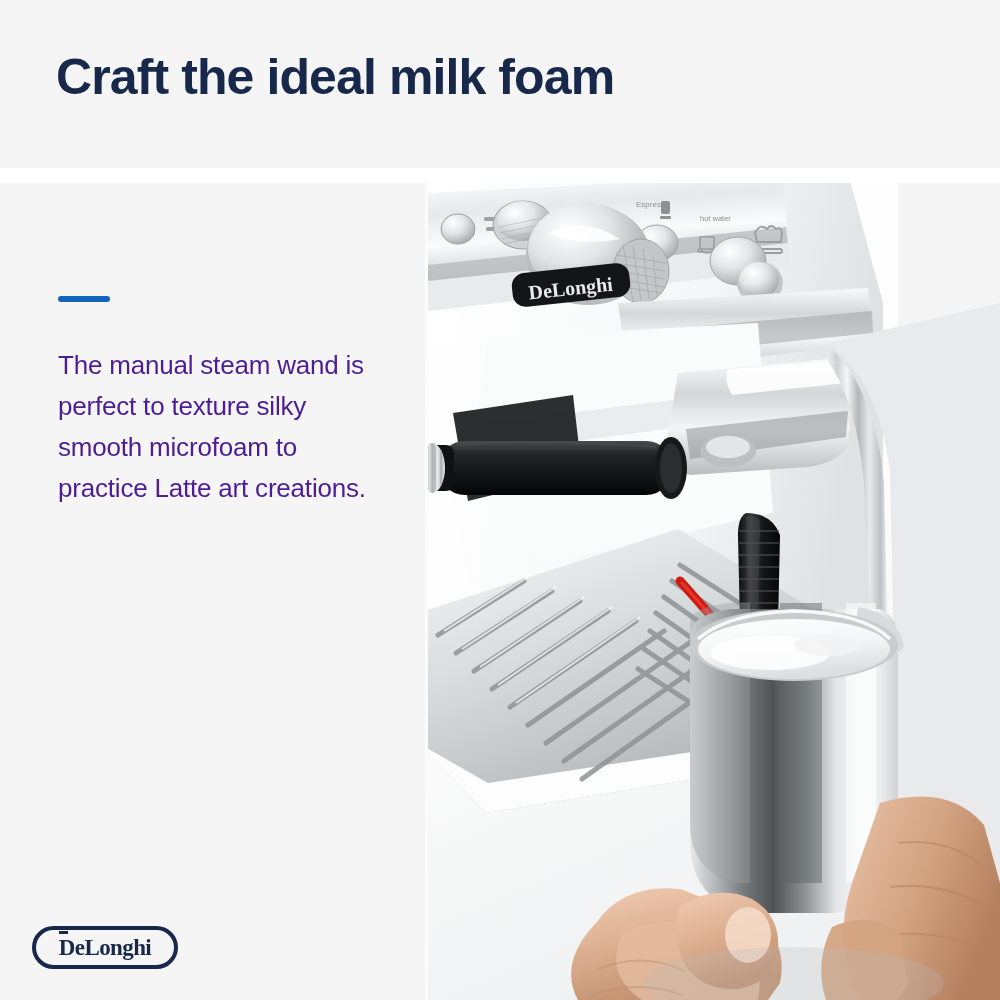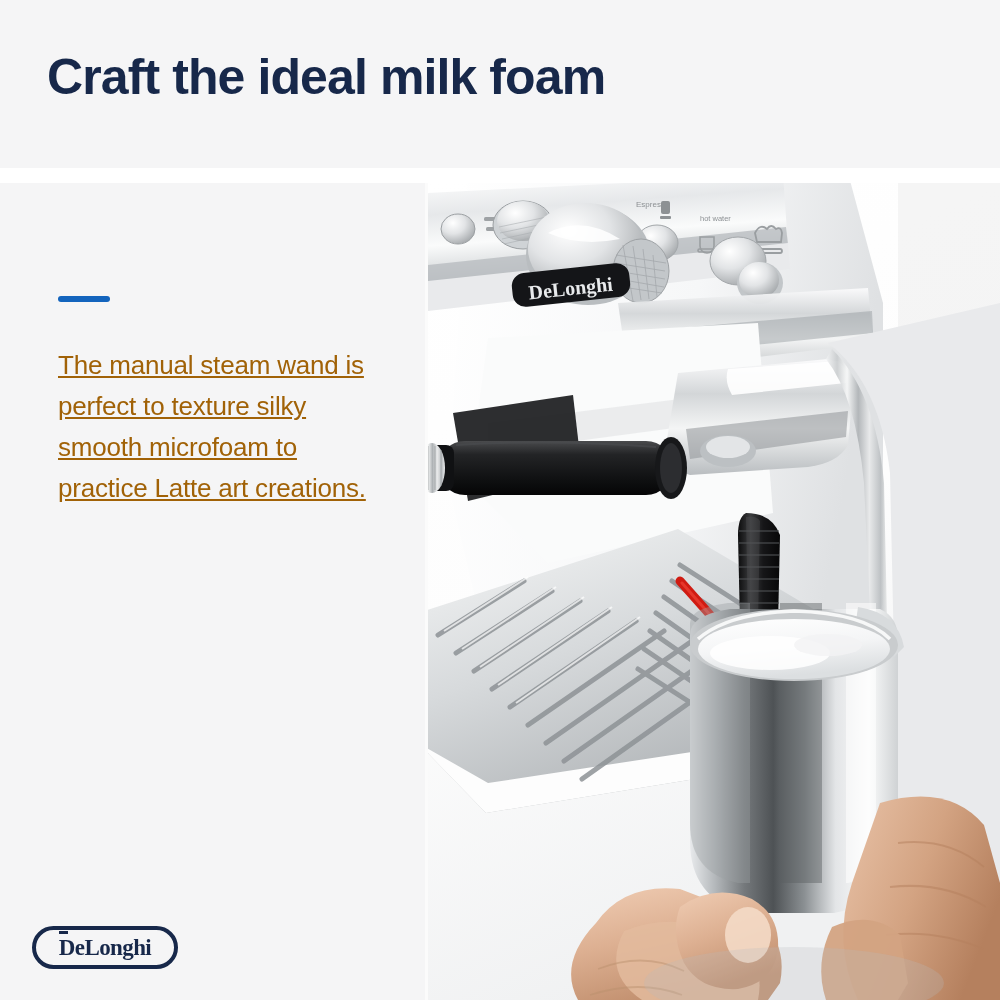--- a/index.html
+++ b/index.html
@@ -11,21 +11,21 @@
     overflow: hidden;
   }
   .page {
     position: relative;
     width: 1000px; height: 1000px;
     background: #f5f5f6;
   }
 
   
   .header {
-    position: absolute; left: 5px; top: 0;
+    position: absolute; left: 14px; top: 0;
     width: 912px; height: 168px;
     background: #f5f5f6;
   }
   .header-title {
     position: absolute;
     left: 42px; top: 47px;
     font-size: 50px;
     line-height: 60px;
     font-weight: 800;
     letter-spacing: -0.9px;
@@ -65,23 +65,22 @@
     border-radius: 3px;
     background: #1364bd;
   }
   .feature-body {
     position: absolute;
     left: 58px; top: 345px;
     width: 330px;
     font-size: 26px;
     line-height: 41px;
     font-weight: 400;
-    color: #a16207;
+    color: #4c1d95;
     letter-spacing: -0.2px;
-    text-decoration: underline;
   }
 
   
   .logo {
     position: absolute;
     left: 32px; top: 926px;
     width: 146px; height: 43px;
     border: 4px solid #17284a;
     border-radius: 22px;
     display: flex;

